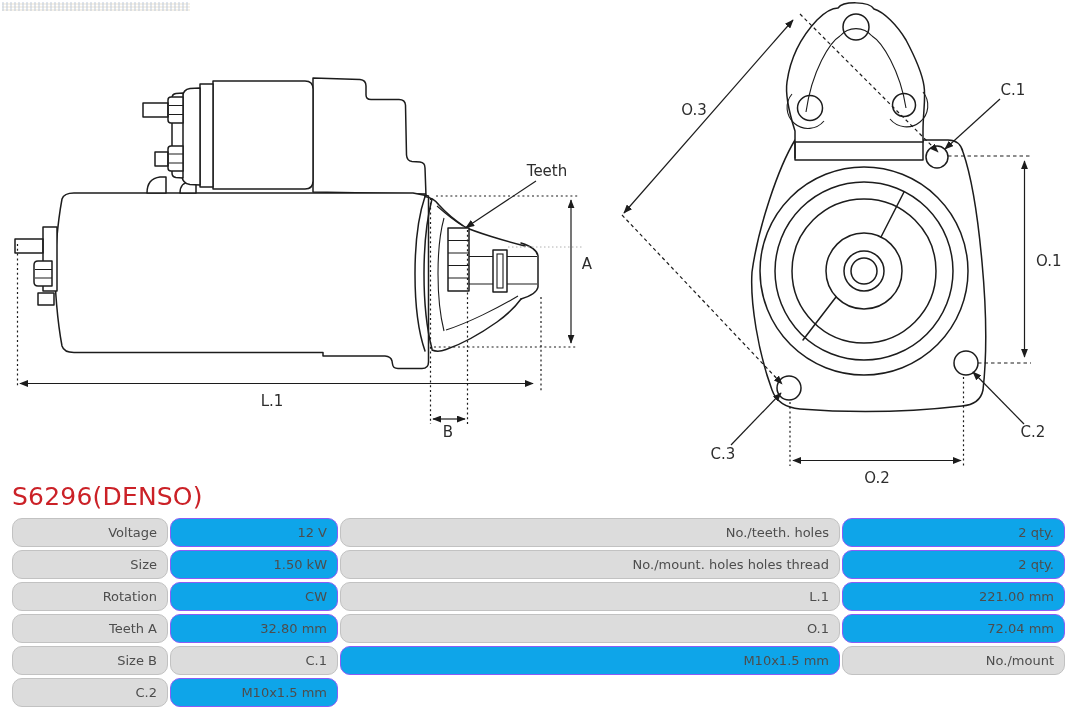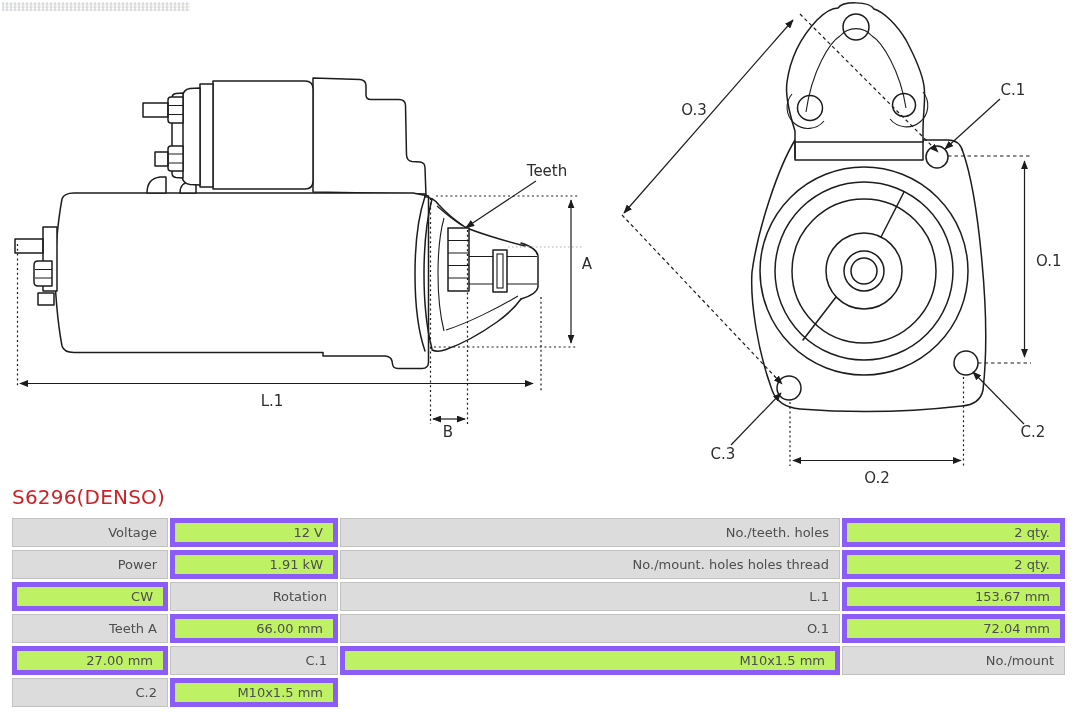--- a/index.html
+++ b/index.html
@@ -3,29 +3,29 @@
 <meta charset="utf-8">
 <style>
   html,body{margin:0;padding:0;background:#ffffff;}
   .page{position:relative;width:1080px;height:720px;background:#ffffff;overflow:hidden;
         font-family:"DejaVu Sans","Liberation Sans",sans-serif;}
   .watermark{position:absolute;left:2px;top:2px;width:188px;height:9px;opacity:.55;
     background:
       repeating-linear-gradient(90deg, rgba(125,150,185,.45) 0 2px, rgba(255,255,255,0) 2px 4px),
       repeating-linear-gradient(0deg, rgba(205,185,140,.35) 0 2px, rgba(255,255,255,0) 2px 3px);}
   .drawing{position:absolute;left:0;top:0;}
-  .part-title{position:absolute;left:12px;top:486px;font-size:20px;line-height:22px;
+  .part-title{position:absolute;left:12px;top:486px;font-size:25px;line-height:22px;
     color:#cb2127;letter-spacing:.2px;}
   .spec-table{position:absolute;left:12px;top:518px;display:grid;
     grid-template-columns:156px 168px 500px 223px;gap:3px 2px;}
   .cell{box-sizing:border-box;height:29px;display:flex;align-items:center;
     justify-content:flex-end;padding-right:10px;font-size:13px;color:#4d4d4d;
-    white-space:nowrap;overflow:hidden;}
+    white-space:nowrap;overflow:hidden;border-radius:10px;}
   .cell.label{background:#dcdcdc;border:1px solid #c2c2c2;}
-  .cell.value{background:#bef264;border:5px solid #8b5cf6;}
+  .cell.value{background:#0ea5e9;border:1px solid #8b5cf6;}
   svg text{font-family:"DejaVu Sans","Liberation Sans",sans-serif;font-size:15px;fill:#2d2d2d;}
   .ln{stroke:#1c1c1c;stroke-width:1.5;fill:none;stroke-linejoin:round;stroke-linecap:round;}
   .lnf{stroke:#1c1c1c;stroke-width:1.5;fill:#ffffff;stroke-linejoin:round;}
   .thin{stroke:#1c1c1c;stroke-width:1.1;fill:none;}
   .dim{stroke:#1c1c1c;stroke-width:1.2;fill:none;}
   .dot{stroke:#1c1c1c;stroke-width:1.2;fill:none;stroke-dasharray:2 2.8;}
   .dash{stroke:#1c1c1c;stroke-width:1.2;fill:none;stroke-dasharray:3.5 3;}
   .faint{stroke:#b0b0b0;stroke-width:1;fill:none;stroke-dasharray:1.5 2.5;}
 </style>
 </head>
@@ -164,36 +164,36 @@
 
   <div class="part-title">S6296(DENSO)</div>
 
   <div class="spec-table">
 
     <div class="cell label">Voltage</div>
     <div class="cell value">12 V</div>
     <div class="cell label">No./teeth. holes</div>
     <div class="cell value">2 qty.</div>
 
-    <div class="cell label">Power</div>
-    <div class="cell value">1.91 kW</div>
+    <div class="cell label">Size</div>
+    <div class="cell value">1.50 kW</div>
     <div class="cell label">No./mount. holes holes thread</div>
     <div class="cell value">2 qty.</div>
 
+    <div class="cell label">Rotation</div>
     <div class="cell value">CW</div>
-    <div class="cell label">Rotation</div>
     <div class="cell label">L.1</div>
-    <div class="cell value">153.67 mm</div>
+    <div class="cell value">221.00 mm</div>
 
     <div class="cell label">Teeth A</div>
-    <div class="cell value">66.00 mm</div>
+    <div class="cell value">32.80 mm</div>
     <div class="cell label">O.1</div>
     <div class="cell value">72.04 mm</div>
 
-    <div class="cell value">27.00 mm</div>
+    <div class="cell label">Size B</div>
     <div class="cell label">C.1</div>
     <div class="cell value">M10x1.5 mm</div>
 
     <div class="cell label">No./mount</div>
     <div class="cell label">C.2</div>
     <div class="cell value">M10x1.5 mm</div>
   </div>
 
 </div>
 

